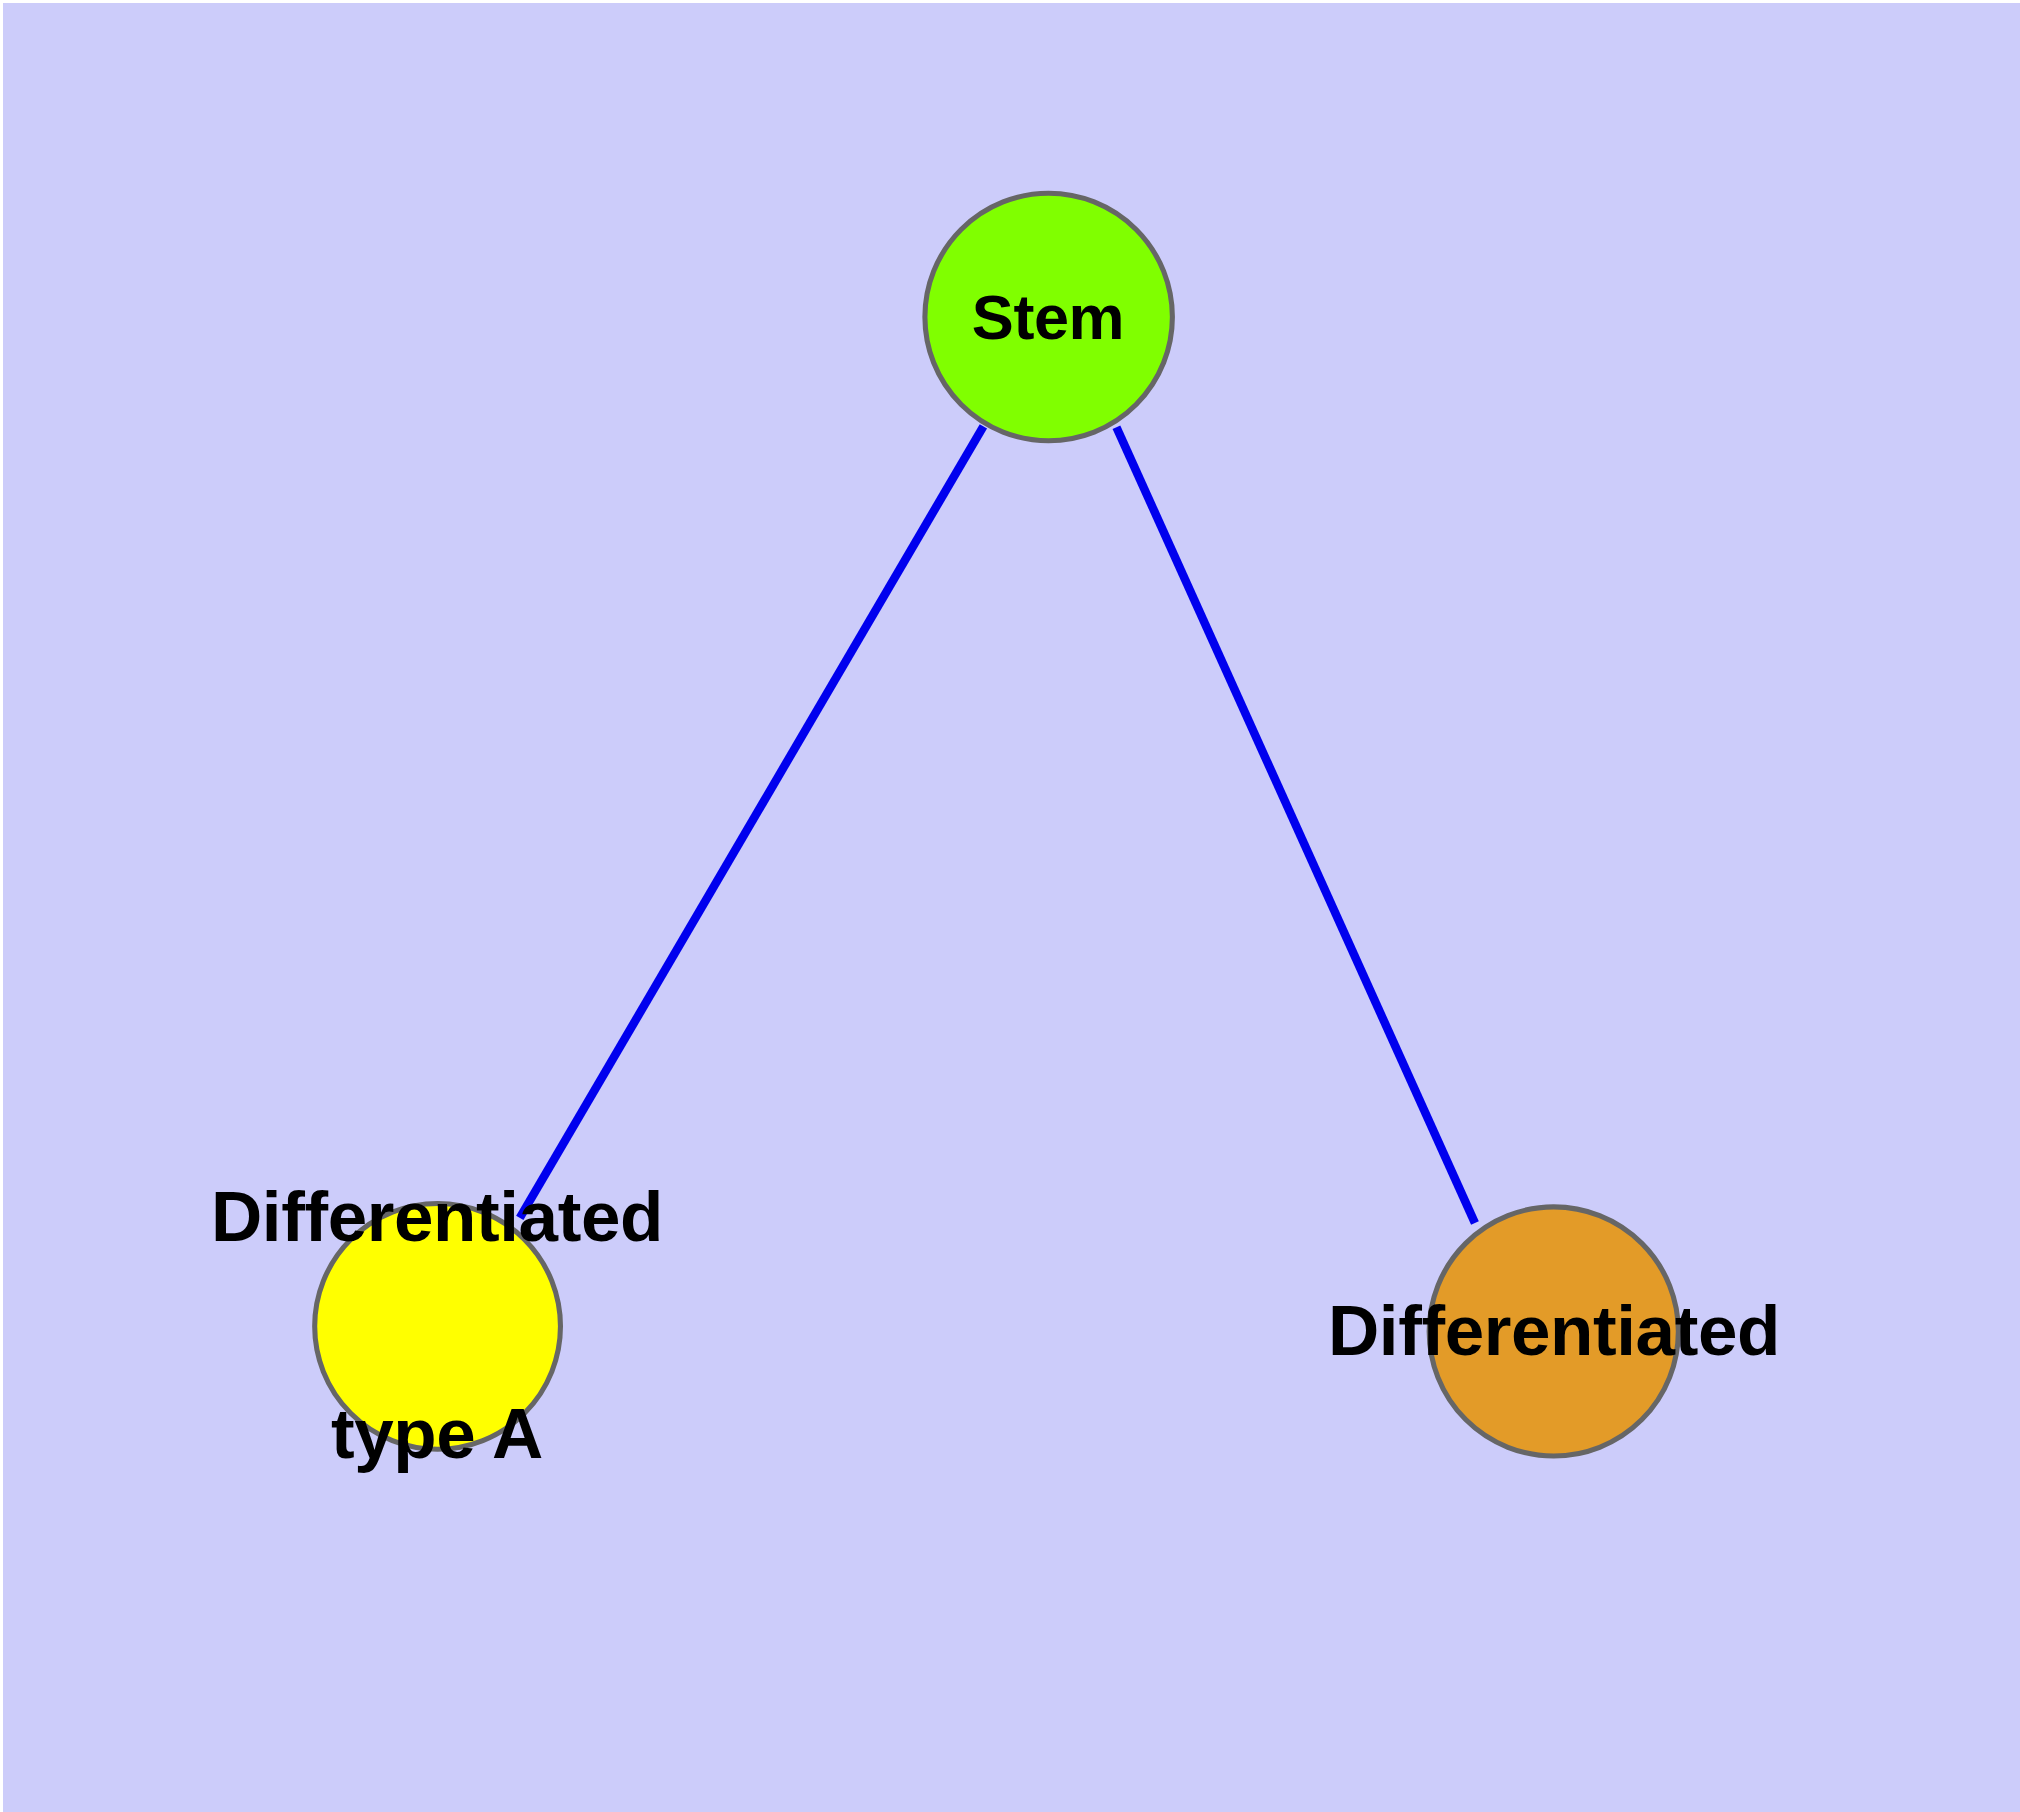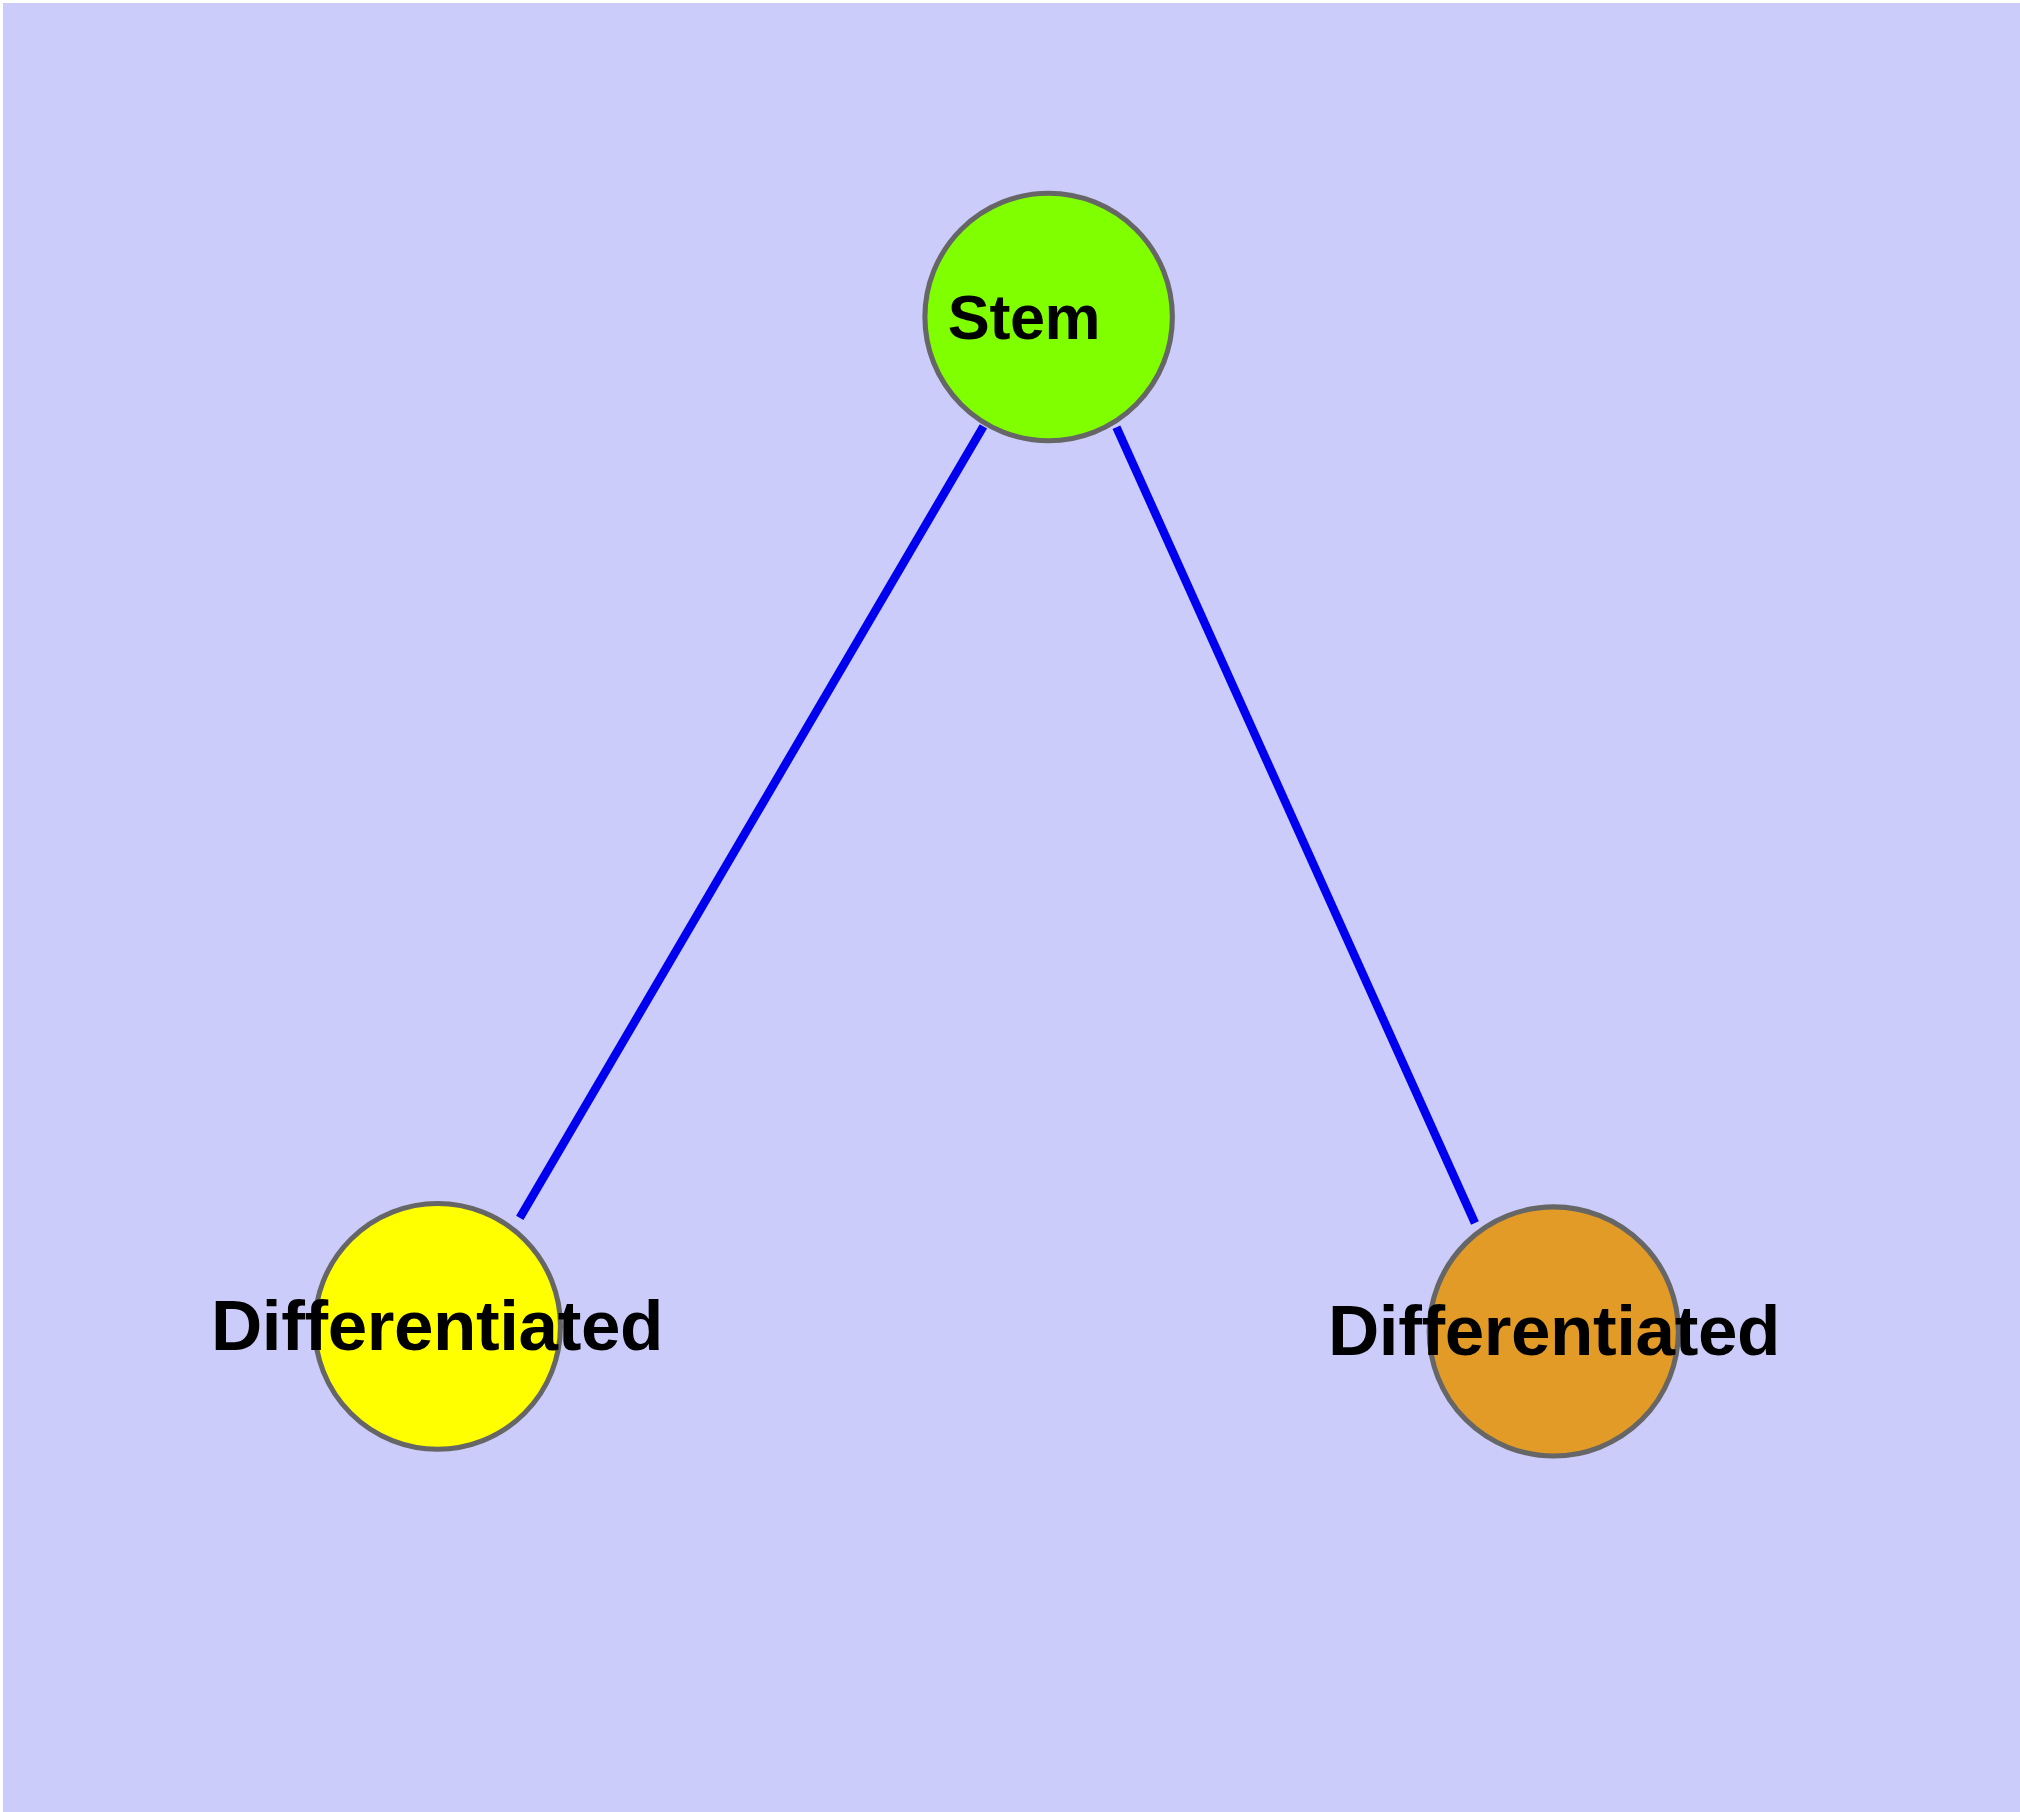--- a/index.html
+++ b/index.html
@@ -68,24 +68,25 @@
       <line x1="1160" y1="503" x2="613" y2="1437" stroke="#0000ee" stroke-width="10" stroke-linecap="butt"></line>
       <line x1="1317" y1="504" x2="1740" y2="1443" stroke="#0000ee" stroke-width="10" stroke-linecap="butt"></line>
     </g>
     <g>
       <circle cx="516" cy="1565" r="145" fill="#ffff00" stroke="#666666" stroke-width="6"></circle>
       <circle cx="1833" cy="1571" r="147" fill="#e39b28" stroke="#666666" stroke-width="6"></circle>
       <circle cx="1237" cy="374" r="146" fill="#80ff00" stroke="#666666" stroke-width="6"></circle>
     </g>
   </svg>
 
-  <div class="node-label stem" style="left: 1024px; top: 317px; color: rgb(0, 0, 0);">Stem</div>
+  <div class="node-label stem" style="left: 1048px; top: 317px; color: rgb(0, 0, 0);">Stem</div>
 
   <div class="node-label diff" style="left: 437px; top: 1326px; color: rgb(0, 0, 0);">
     <div>Differentiated</div>
+    <div>type A</div>
   </div>
 
   <div class="node-label diff" style="left: 1554px; top: 1331px; color: rgb(0, 0, 0);">
     <div>Differentiated</div>
   </div>
 
 </div>
 
 
 </body></html>

